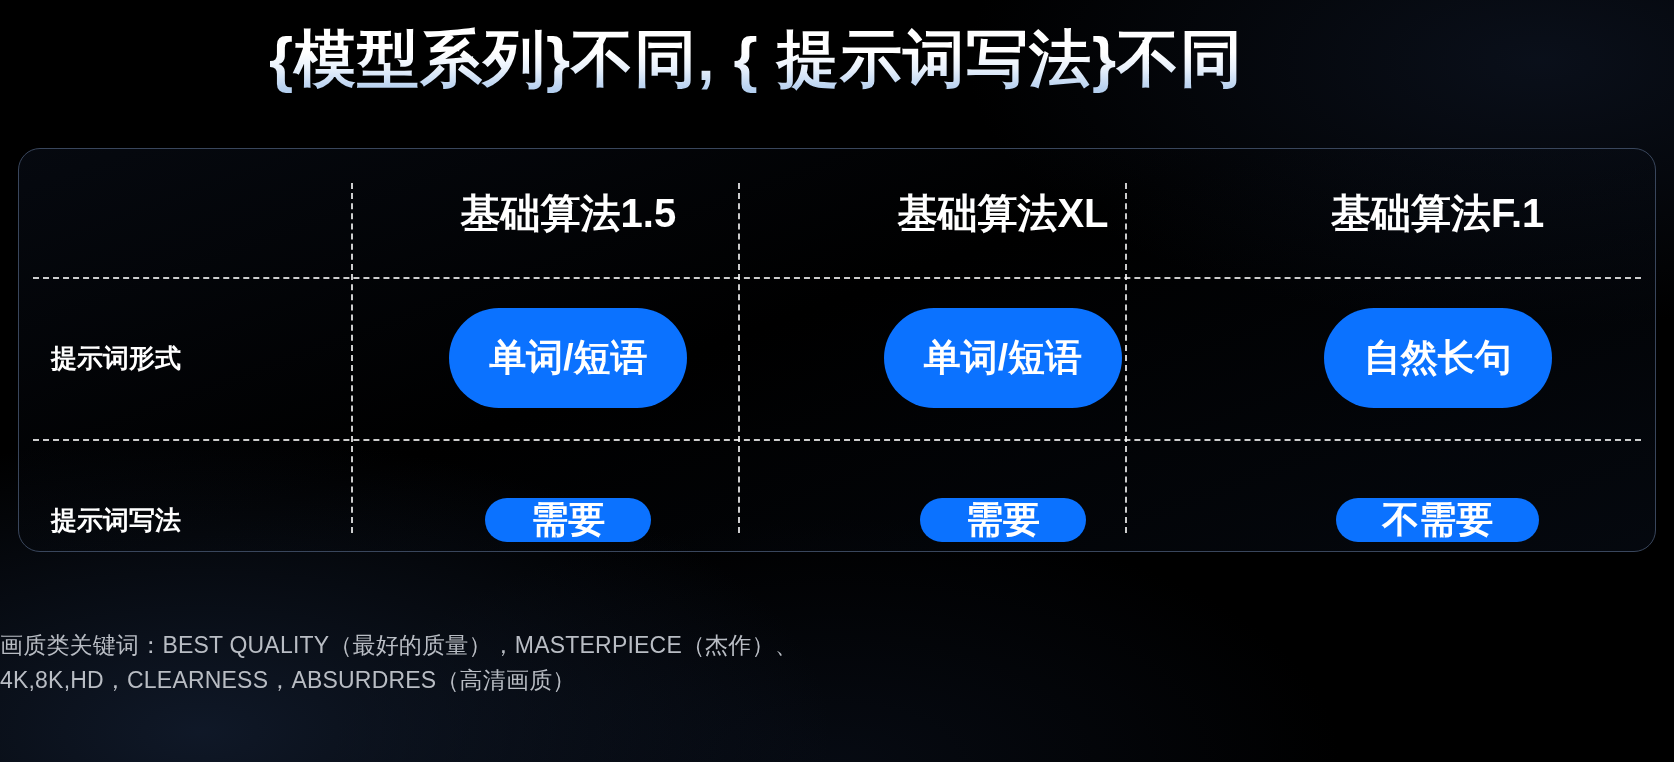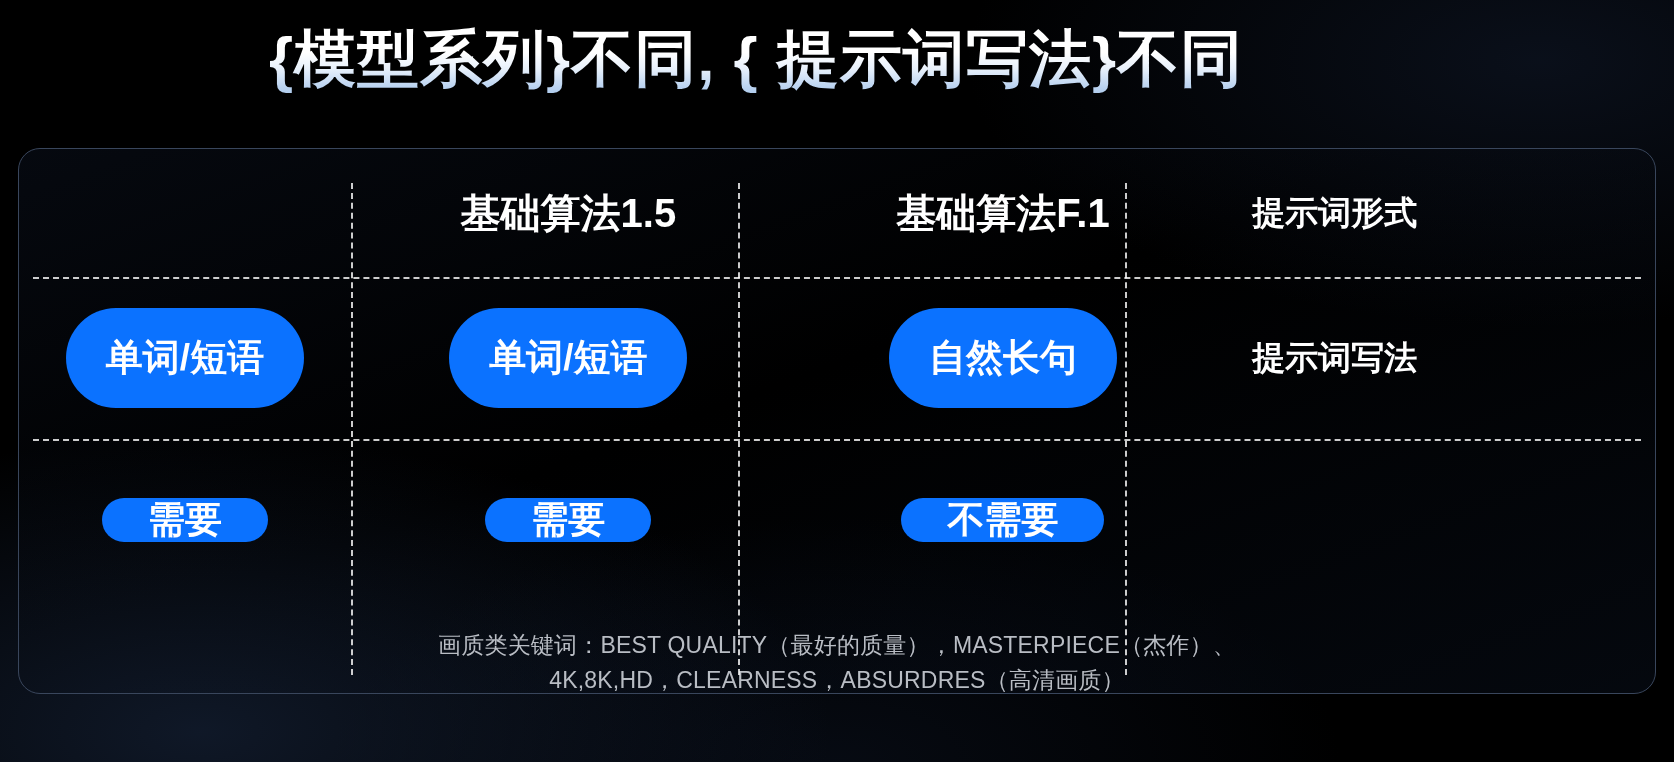--- a/index.html
+++ b/index.html
@@ -46,21 +46,21 @@
     color: transparent;
     -webkit-text-fill-color: transparent;
   }
 
   
   .card {
     position: absolute;
     left: 18px;
     top: 148px;
     width: 1638px;
-    height: 546px;
+    height: 404px;
     border: 1px solid #39465c;
     border-radius: 22px;
     background: linear-gradient(160deg, rgba(10,16,28,0.55) 0%, rgba(0,0,0,0.0) 45%, rgba(10,18,32,0.45) 100%);
     overflow: hidden;
   }
 
   .grid {
     position: relative;
     width: 100%;
     height: 100%;
@@ -79,21 +79,21 @@
   .cell.label-cell { justify-content: flex-start; padding-left: 32px; }
 
   .col-head {
     font-size: 40px;
     font-weight: 700;
     color: #ffffff;
     white-space: nowrap;
   }
 
   .row-label {
-    font-size: 33px;
+    font-size: 26px;
     font-weight: 700;
     color: #ffffff;
     white-space: nowrap;
   }
 
   .pill {
     display: inline-flex;
     align-items: center;
     justify-content: center;
     background: #0b72ff;
@@ -130,21 +130,20 @@
   }
   .h1 { top: 128px; }
   .h2 { top: 290px; }
 
   
   .footer {
     position: absolute;
     left: 0;
     top: 628px;
     width: 1674px;
-    text-align: center;
     color: #b9bdc4;
     font-size: 23px;
     line-height: 35px;
     letter-spacing: 0.2px;
   }
   .footer div { white-space: nowrap; }
 </style>
 </head>
 <body>
 
@@ -161,20 +160,23 @@
     <div class="hline h1"></div>
     <div class="hline h2"></div>
 
     <div class="cell label-cell">
       <span></span>
     </div>
     <div class="cell">
       <span class="col-head">基础算法1.5</span>
     </div>
     <div class="cell">
+      <span class="col-head">基础算法XL</span>
+    </div>
+    <div class="cell">
       <span class="col-head">基础算法F.1</span>
     </div>
 
     <div class="cell label-cell">
       <span class="row-label">提示词形式</span>
     </div>
     <div class="cell">
       <span class="pill">单词/短语</span>
     </div>
     <div class="cell">

